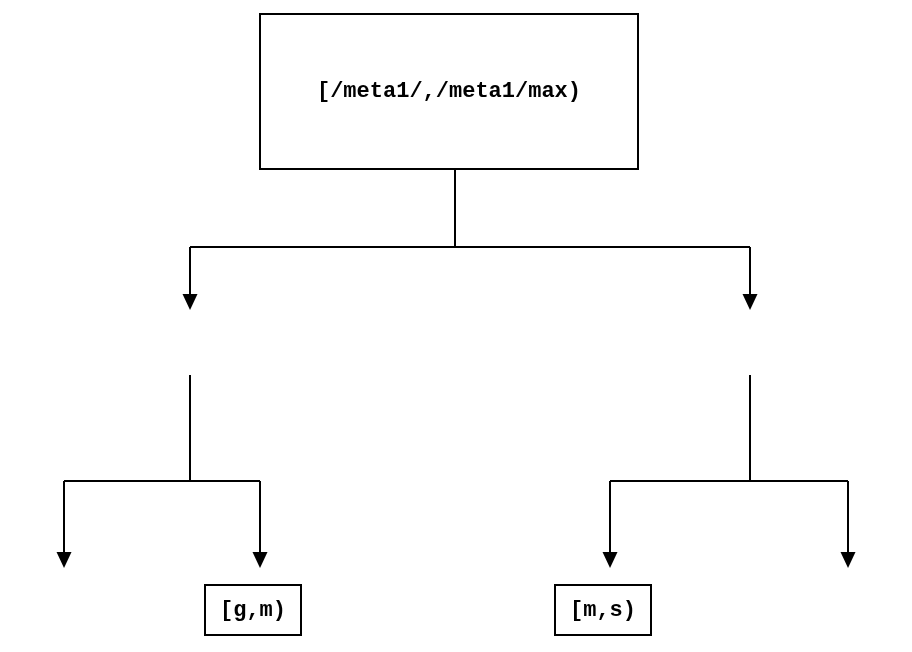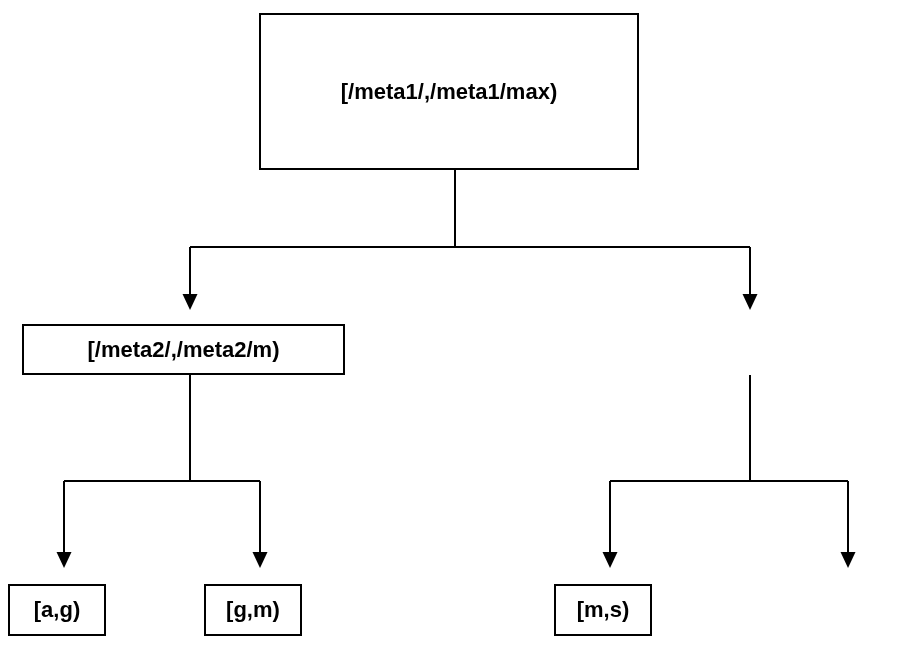--- a/index.html
+++ b/index.html
@@ -5,21 +5,21 @@
   html, body {
     margin: 0;
     padding: 0;
     background: #ffffff;
   }
   .canvas {
     position: relative;
     width: 912px;
     height: 652px;
     background: #ffffff;
-    font-family: Liberation Sans, sans-serif;
+    font-family: Liberation Mono, monospace;
     color: #000000;
     overflow: hidden;
   }
   .edges {
     position: absolute;
     left: 0;
     top: 0;
     width: 912px;
     height: 652px;
   }
@@ -79,28 +79,22 @@
       <path d="M848,481 L848,553"></path>
     </g>
     <polygon fill="#000000" points="602.5,552 617.5,552 610,568"></polygon>
     <polygon fill="#000000" points="840.5,552 855.5,552 848,568"></polygon>
   </svg>
 
   <div class="node n-root">
     <span class="node-label">[/meta1/,/meta1/max)</span>
   </div>
 
-  <div class="node n-mid-left">
-    <span class="node-label">[/meta2/,/meta2/m)</span>
-  </div>
 
 
-  <div class="node n-leaf-ag">
-    <span class="node-label">[a,g)</span>
-  </div>
 
   <div class="node n-leaf-ms">
     <span class="node-label">[m,s)</span>
   </div>
 
   <div class="node n-leaf-gm">
     <span class="node-label">[g,m)</span>
   </div>
 
 

